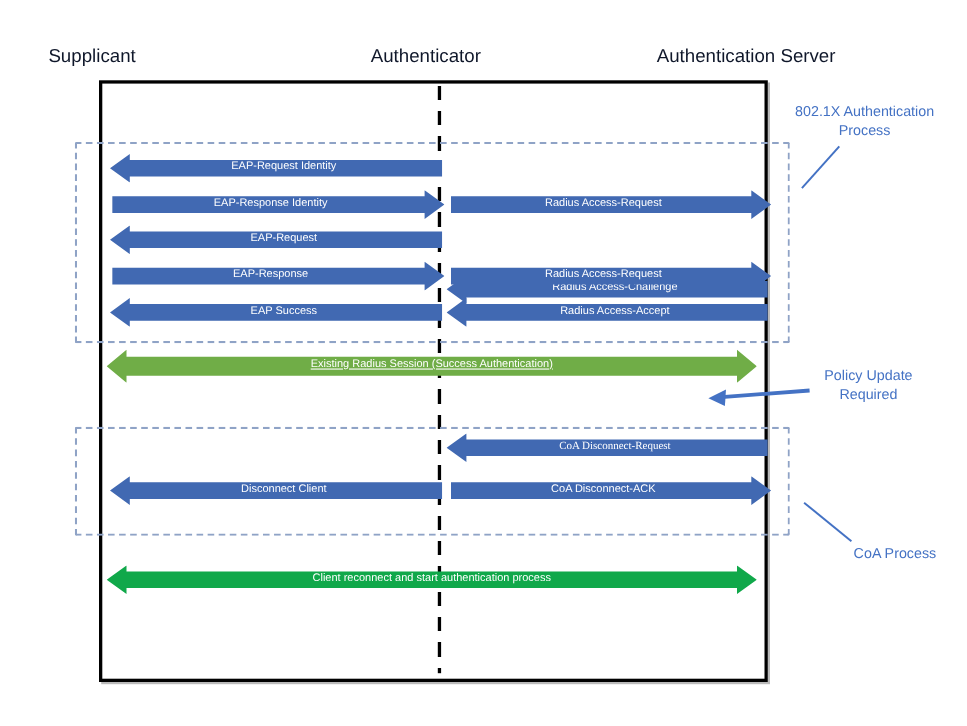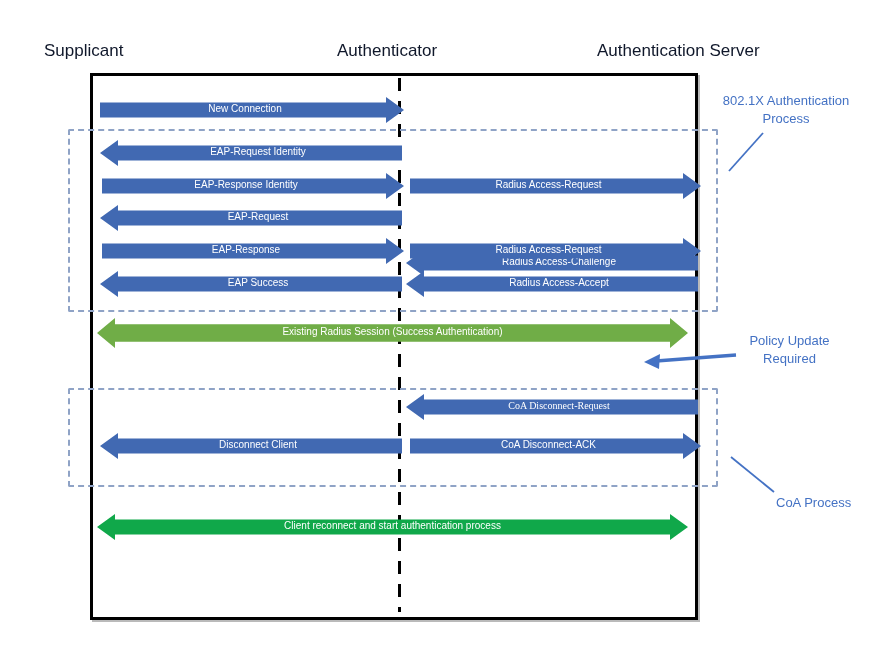--- a/index.html
+++ b/index.html
@@ -26,21 +26,21 @@
   #group-coa{left:68px;top:388px;width:646px;height:95px;}
   .arrow{
     position:absolute;height:26px;display:flex;align-items:center;justify-content:center;
     color:#fff;font-size:10px;line-height:1;white-space:nowrap;
   }
   .arrow .lbl{position:relative;top:-1px;}
   .dir-right{clip-path:polygon(0 21%,calc(100% - 18px) 21%,calc(100% - 18px) 0,100% 50%,calc(100% - 18px) 100%,calc(100% - 18px) 79%,0 79%);padding-right:14px;}
   .dir-left{clip-path:polygon(100% 21%,18px 21%,18px 0,0 50%,18px 100%,18px 79%,100% 79%);padding-left:14px;}
   .dir-both{clip-path:polygon(18px 0,0 50%,18px 100%,18px 79%,calc(100% - 18px) 79%,calc(100% - 18px) 100%,100% 50%,calc(100% - 18px) 0,calc(100% - 18px) 21%,18px 21%);}
   .c-blue{background:#4169b2;filter:drop-shadow(1px 0 0 #2f528f) drop-shadow(-1px 0 0 #2f528f) drop-shadow(0 1px 0 #2f528f) drop-shadow(0 -1px 0 #2f528f);}
-  .c-olive{background:#70ad47;filter:drop-shadow(1px 0 0 #41719c) drop-shadow(-1px 0 0 #41719c) drop-shadow(0 1px 0 #41719c) drop-shadow(0 -1px 0 #41719c);}
+  .c-olive{background:#70ad47;filter:drop-shadow(1px 0 0 #41719c) drop-shadow(-1px 0 0 #41719c) drop-shadow(0 1px 0 #41719c) drop-shadow(0 -1px 0 #41719c);text-decoration:underline;}
   .c-green{background:#10a84a;filter:drop-shadow(1px 0 0 #0b7e38) drop-shadow(-1px 0 0 #0b7e38) drop-shadow(0 1px 0 #0b7e38) drop-shadow(0 -1px 0 #0b7e38);}
   .c-lblue{background:#5b9bd5;filter:drop-shadow(1px 0 0 #41719c) drop-shadow(-1px 0 0 #41719c) drop-shadow(0 1px 0 #41719c) drop-shadow(0 -1px 0 #41719c);}
   .annotation{
     position:absolute;color:#4472c4;font-size:13px;line-height:18px;
   }
   #svg-overlay{position:absolute;left:0;top:0;pointer-events:none;}
 </style>
 </head>
 <body>
 
@@ -49,23 +49,20 @@
   <div class="col-header" style="left:44px;top:41px;">Supplicant</div>
   <div class="col-header" style="left:337px;top:41px;">Authenticator</div>
   <div class="col-header" style="left:597px;top:41px;">Authentication Server</div>
 
   <div id="main-box"></div>
   <div id="center-lifeline"></div>
 
   <div id="group-8021x" class="dashed-group"></div>
   <div id="group-coa" class="dashed-group"></div>
 
-  <div class="arrow dir-right c-blue" style="left:100px;top:97px;width:290px;">
-      <span class="lbl">New Connection</span>
-    </div>
 
   <div class="arrow dir-left c-blue" style="left:100px;top:140px;width:288px;">
       <span class="lbl">EAP-Request Identity</span>
     </div>
 
   <div class="arrow dir-right c-blue" style="left:102px;top:173px;width:288px;">
       <span class="lbl">EAP-Response Identity</span>
     </div>
   <div class="arrow dir-right c-blue" style="left:410px;top:173px;width:277px;">
       <span class="lbl">Radius Access-Request</span>

